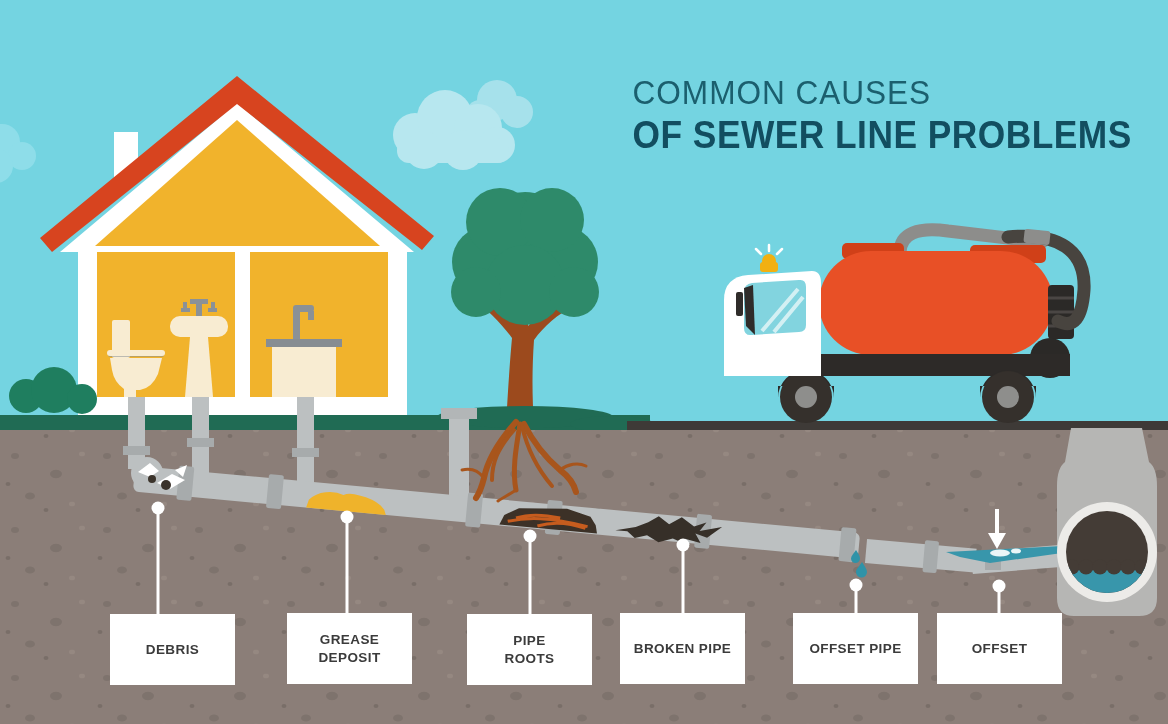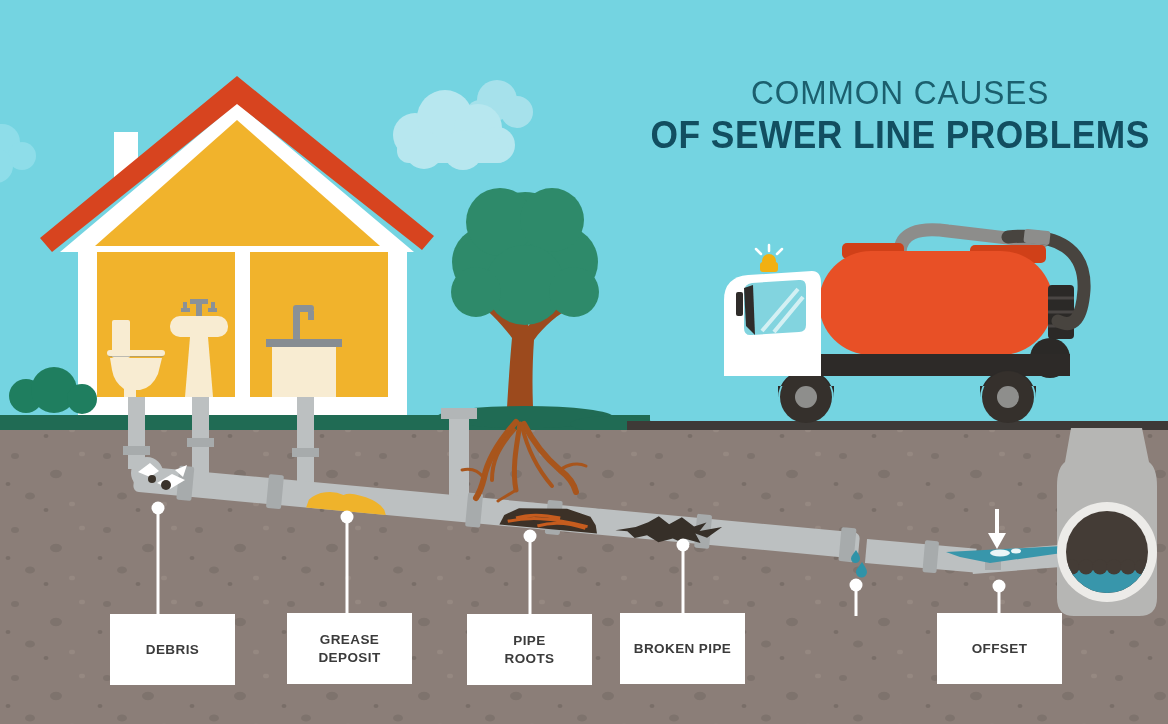--- a/index.html
+++ b/index.html
@@ -1,18 +1,18 @@
 <!DOCTYPE html>
 <html><head>
 <meta charset="utf-8">
 <style>
   html,body{margin:0;padding:0;background:#74d4e1;}
   .stage{position:relative;width:1168px;height:724px;overflow:hidden;font-family:"Liberation Sans",sans-serif;}
   .stage svg{position:absolute;left:0;top:0;}
-  .title{position:absolute;right:18px;top:74px;text-align:center;color:#1b5f6e;line-height:1.1;}
+  .title{position:absolute;right:36px;top:74px;text-align:left;color:#1b5f6e;line-height:1.1;}
   .title .l1{font-size:34px;font-weight:400;letter-spacing:1px;transform:scaleX(.93);transform-origin:right;color:#1b5f6e;}
   .title .l2{font-size:38px;font-weight:700;letter-spacing:.5px;margin-top:4px;transform:scaleX(.93);transform-origin:right;color:#124e60;}
   .label-box{position:absolute;width:125px;height:71px;background:#ffffff;display:flex;align-items:center;justify-content:center;
     text-align:center;font-size:13.5px;font-weight:700;letter-spacing:.4px;color:#3b3b3b;white-space:pre-line;line-height:1.3;}
 </style>
 </head>
 <body>
 
 <div class="stage">
 <svg width="1168" height="724" viewBox="0 0 1168 724">
@@ -271,14 +271,15 @@
     <div class="l1">COMMON CAUSES</div>
     <div class="l2">OF SEWER LINE PROBLEMS</div>
   </div>
 
   <div class="label-box" style="left:110px;top:614px">DEBRIS</div>
   <div class="label-box" style="left:287px;top:613px">GREASE
 DEPOSIT</div>
   <div class="label-box" style="left:467px;top:614px">PIPE
 ROOTS</div>
   <div class="label-box" style="left:620px;top:613px">BROKEN PIPE</div>
+  <div class="label-box" style="left:793px;top:613px">OFFSET PIPE</div>
   <div class="label-box" style="left:937px;top:613px">OFFSET</div>
 </div>
 
 </body></html>

